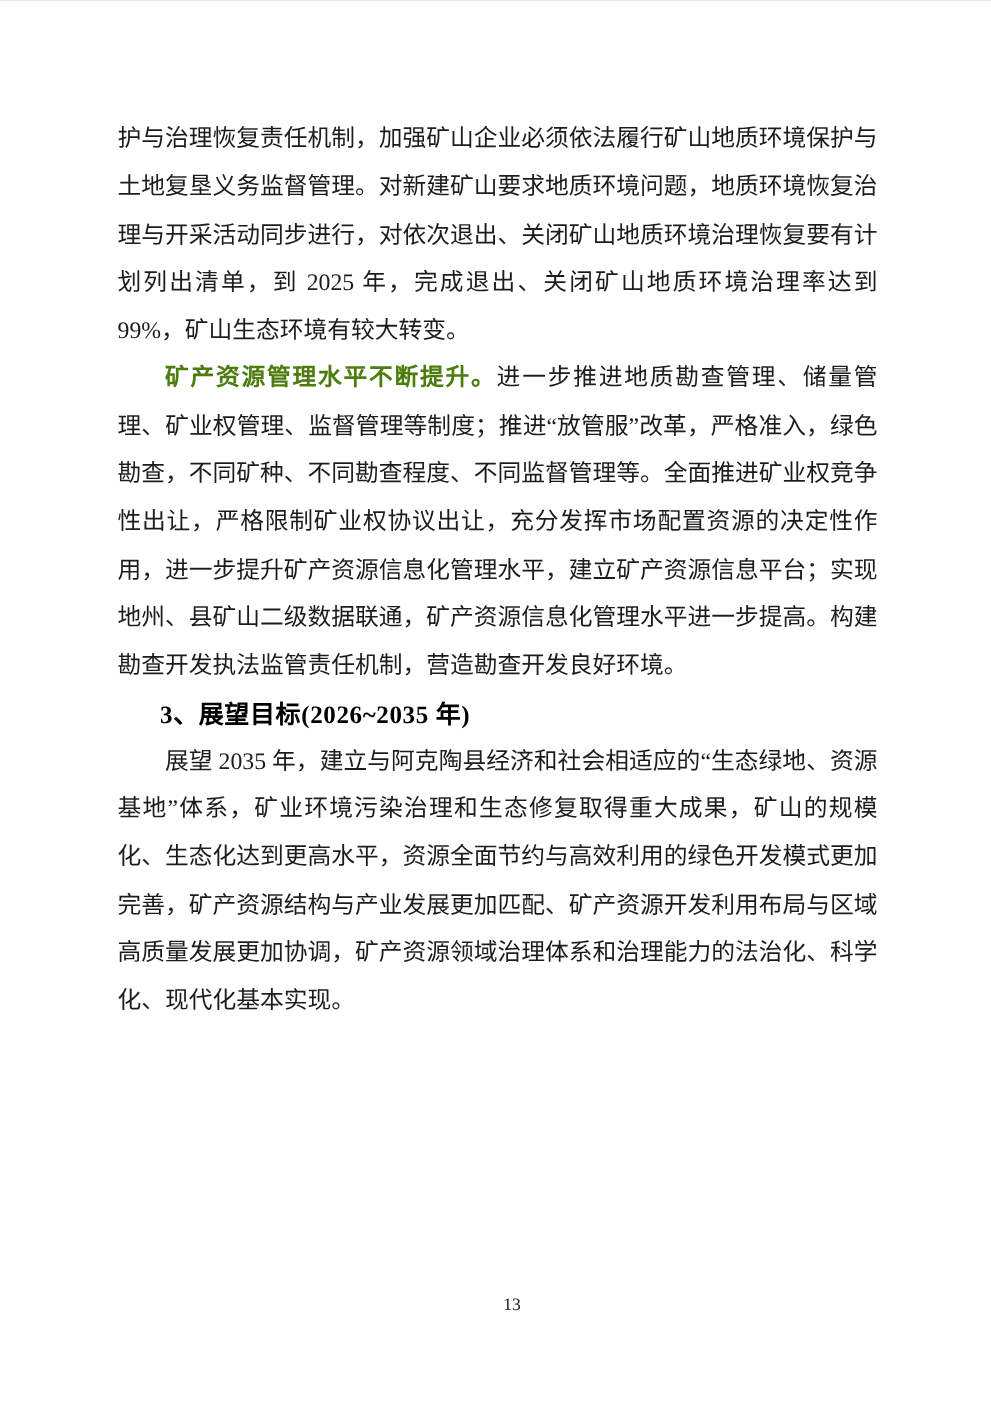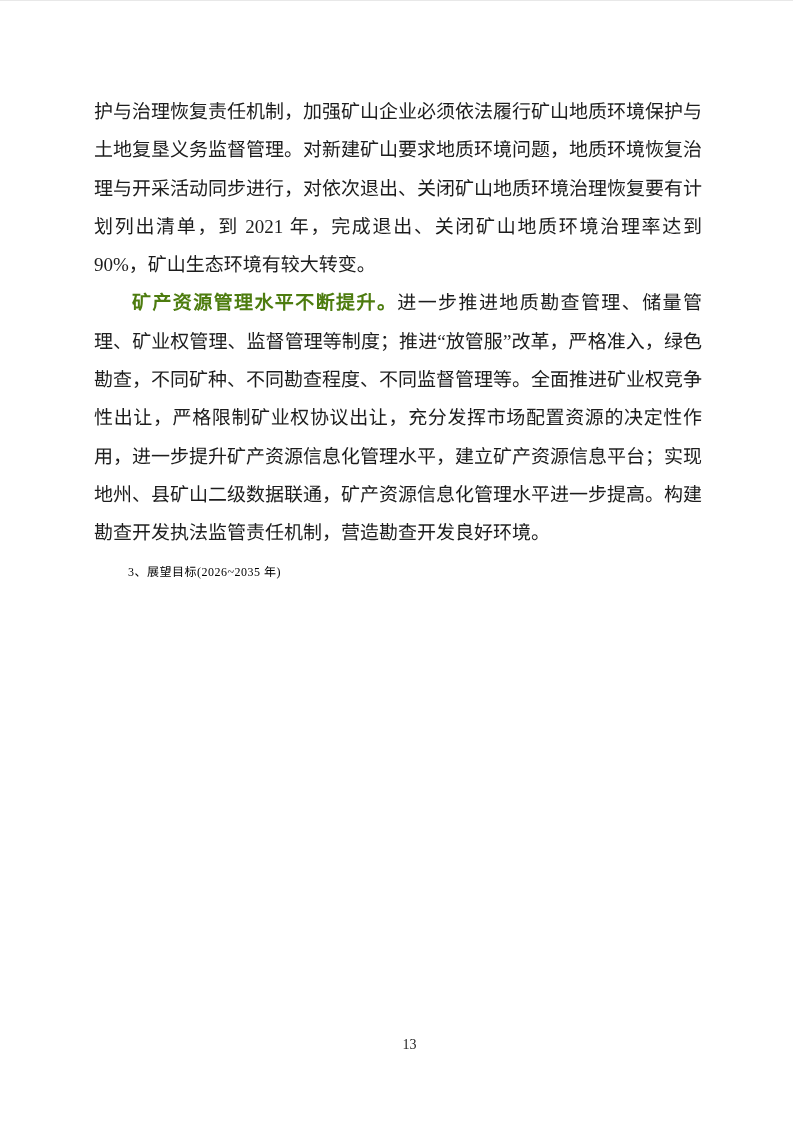--- a/index.html
+++ b/index.html
@@ -30,23 +30,23 @@
     text-align-last: left;
   }
   .doc-body p {
     margin: 0;
     padding: 0;
   }
   .para-indent {
     text-indent: 38px;
   }
   .section-heading {
-    font-weight: normal;
+    font-weight: bold;
     color: #000000;
-    font-size: 12px;
+    font-size: 20px;
     text-indent: 34px;
     letter-spacing: 0.5px;
   }
   .bold-lead {
     font-weight: bold;
     color: #4d7c0f;
   }
   .footer {
     position: absolute;
     left: 13px;
@@ -58,24 +58,25 @@
     font-family: "Liberation Serif", "DejaVu Serif", serif;
   }
 </style>
 </head>
 <body>
 
 <div class="page">
 
   <div class="doc-body">
 
-    <p><span>护与治理恢复责任机制，加强矿山企业必须依法履行矿山地质环境保护与土地复垦义务监督管理。对新建矿山要求地质环境问题，地质环境恢复治理与开采活动同步进行，对依次退出、关闭矿山地质环境治理恢复要有计划列出清单，到 2021 年，完成退出、关闭矿山地质环境治理率达到 90%，矿山生态环境有较大转变。</span></p>
+    <p><span>护与治理恢复责任机制，加强矿山企业必须依法履行矿山地质环境保护与土地复垦义务监督管理。对新建矿山要求地质环境问题，地质环境恢复治理与开采活动同步进行，对依次退出、关闭矿山地质环境治理恢复要有计划列出清单，到 2025 年，完成退出、关闭矿山地质环境治理率达到 99%，矿山生态环境有较大转变。</span></p>
 
     <p class="para-indent"><span class="bold-lead">矿产资源管理水平不断提升。</span><span>进一步推进地质勘查管理、储量管理、矿业权管理、监督管理等制度；推进“放管服”改革，严格准入，绿色勘查，不同矿种、不同勘查程度、不同监督管理等。全面推进矿业权竞争性出让，严格限制矿业权协议出让，充分发挥市场配置资源的决定性作用，进一步提升矿产资源信息化管理水平，建立矿产资源信息平台；实现地州、县矿山二级数据联通，矿产资源信息化管理水平进一步提高。构建勘查开发执法监管责任机制，营造勘查开发良好环境。</span></p>
 
     <p class="section-heading"><span>3、展望目标(2026~2035 年)</span></p>
 
+    <p class="para-indent"><span>展望 2035 年，建立与阿克陶县经济和社会相适应的“生态绿地、资源基地”体系，矿业环境污染治理和生态修复取得重大成果，矿山的规模化、生态化达到更高水平，资源全面节约与高效利用的绿色开发模式更加完善，矿产资源结构与产业发展更加匹配、矿产资源开发利用布局与区域高质量发展更加协调，矿产资源领域治理体系和治理能力的法治化、科学化、现代化基本实现。</span></p>
 
   </div>
 
   <div class="footer"><span>13</span></div>
 
 </div>
 
 </body></html>

